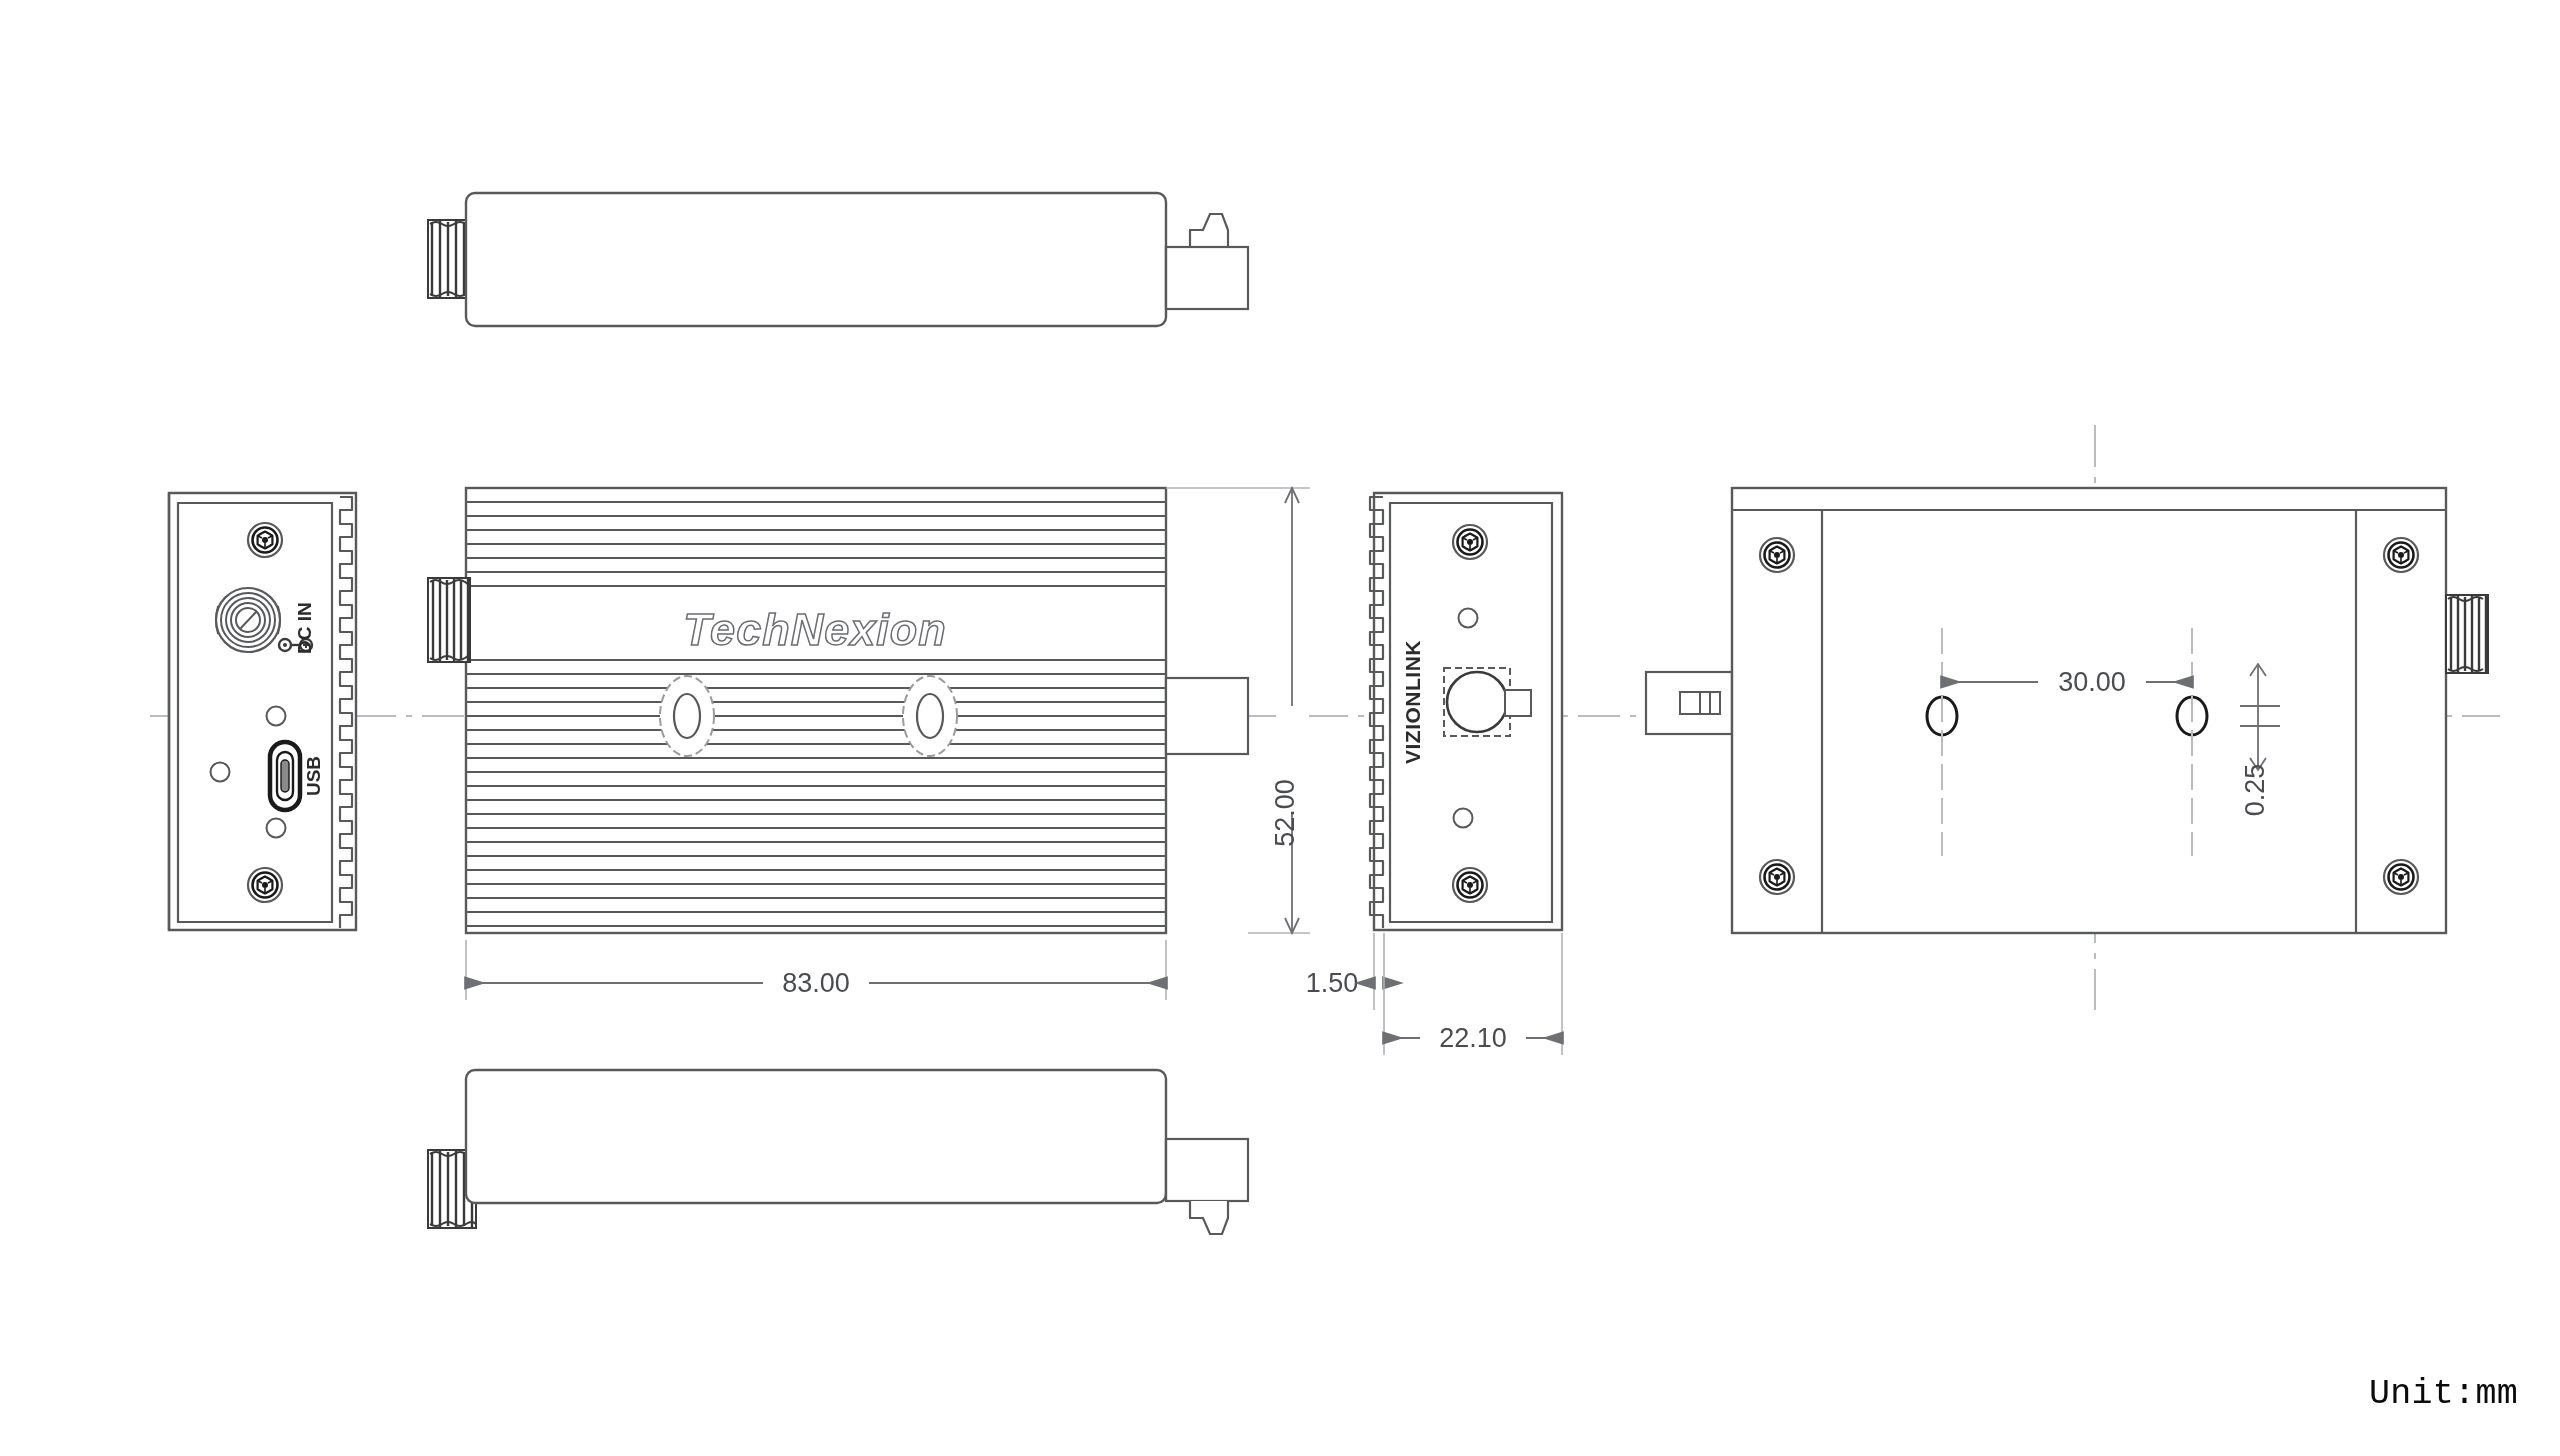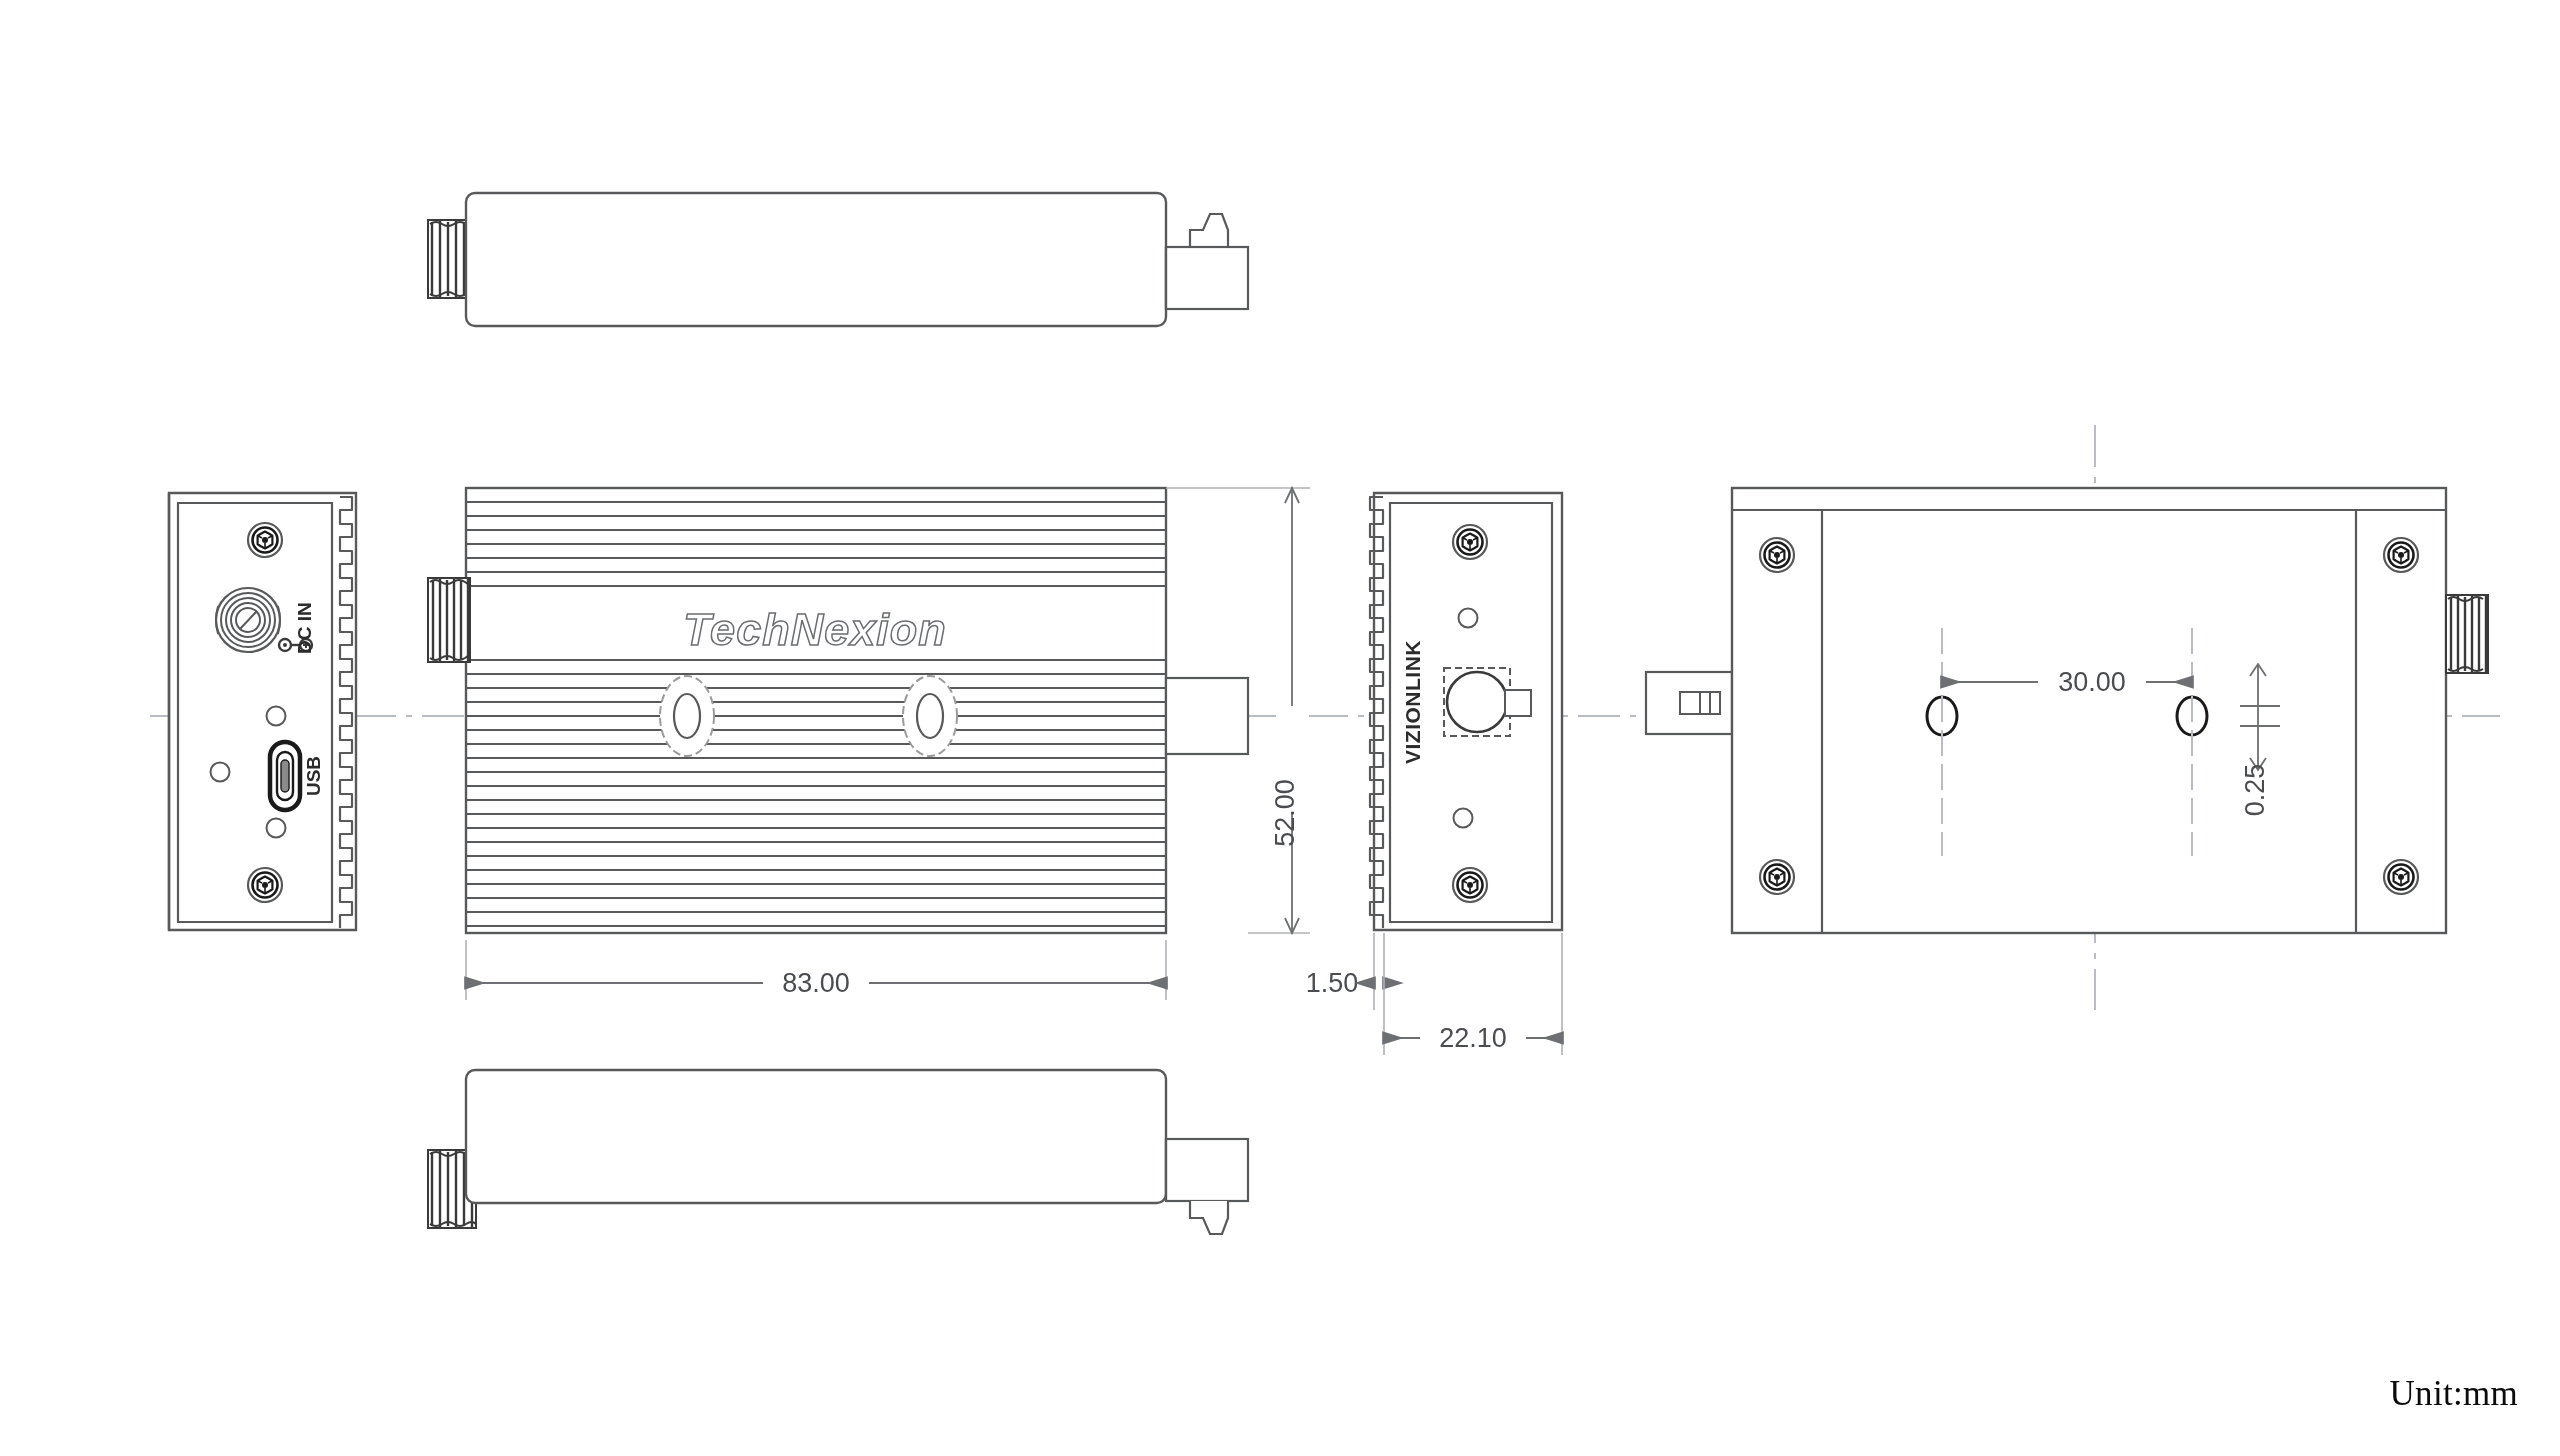--- a/index.html
+++ b/index.html
@@ -8,21 +8,21 @@
     width:2560px;height:1456px;
     font-family:"Liberation Sans", sans-serif;
     overflow:hidden;
     position:relative;
   }
   #stage{position:absolute;left:0;top:0;width:2560px;height:1456px;}
   svg{display:block;}
   .unit-label{
     position:absolute;
     right:42px;bottom:42px;
-    font-family:Liberation Serif, serif;
+    font-family:Liberation Mono, monospace;
     font-size:35px;
     color:#0b0b0b;
     letter-spacing:0.3px;
     white-space:nowrap;
   }
   text{font-family:"Liberation Sans", sans-serif;}
 </style>
 </head>
 <body>
 

